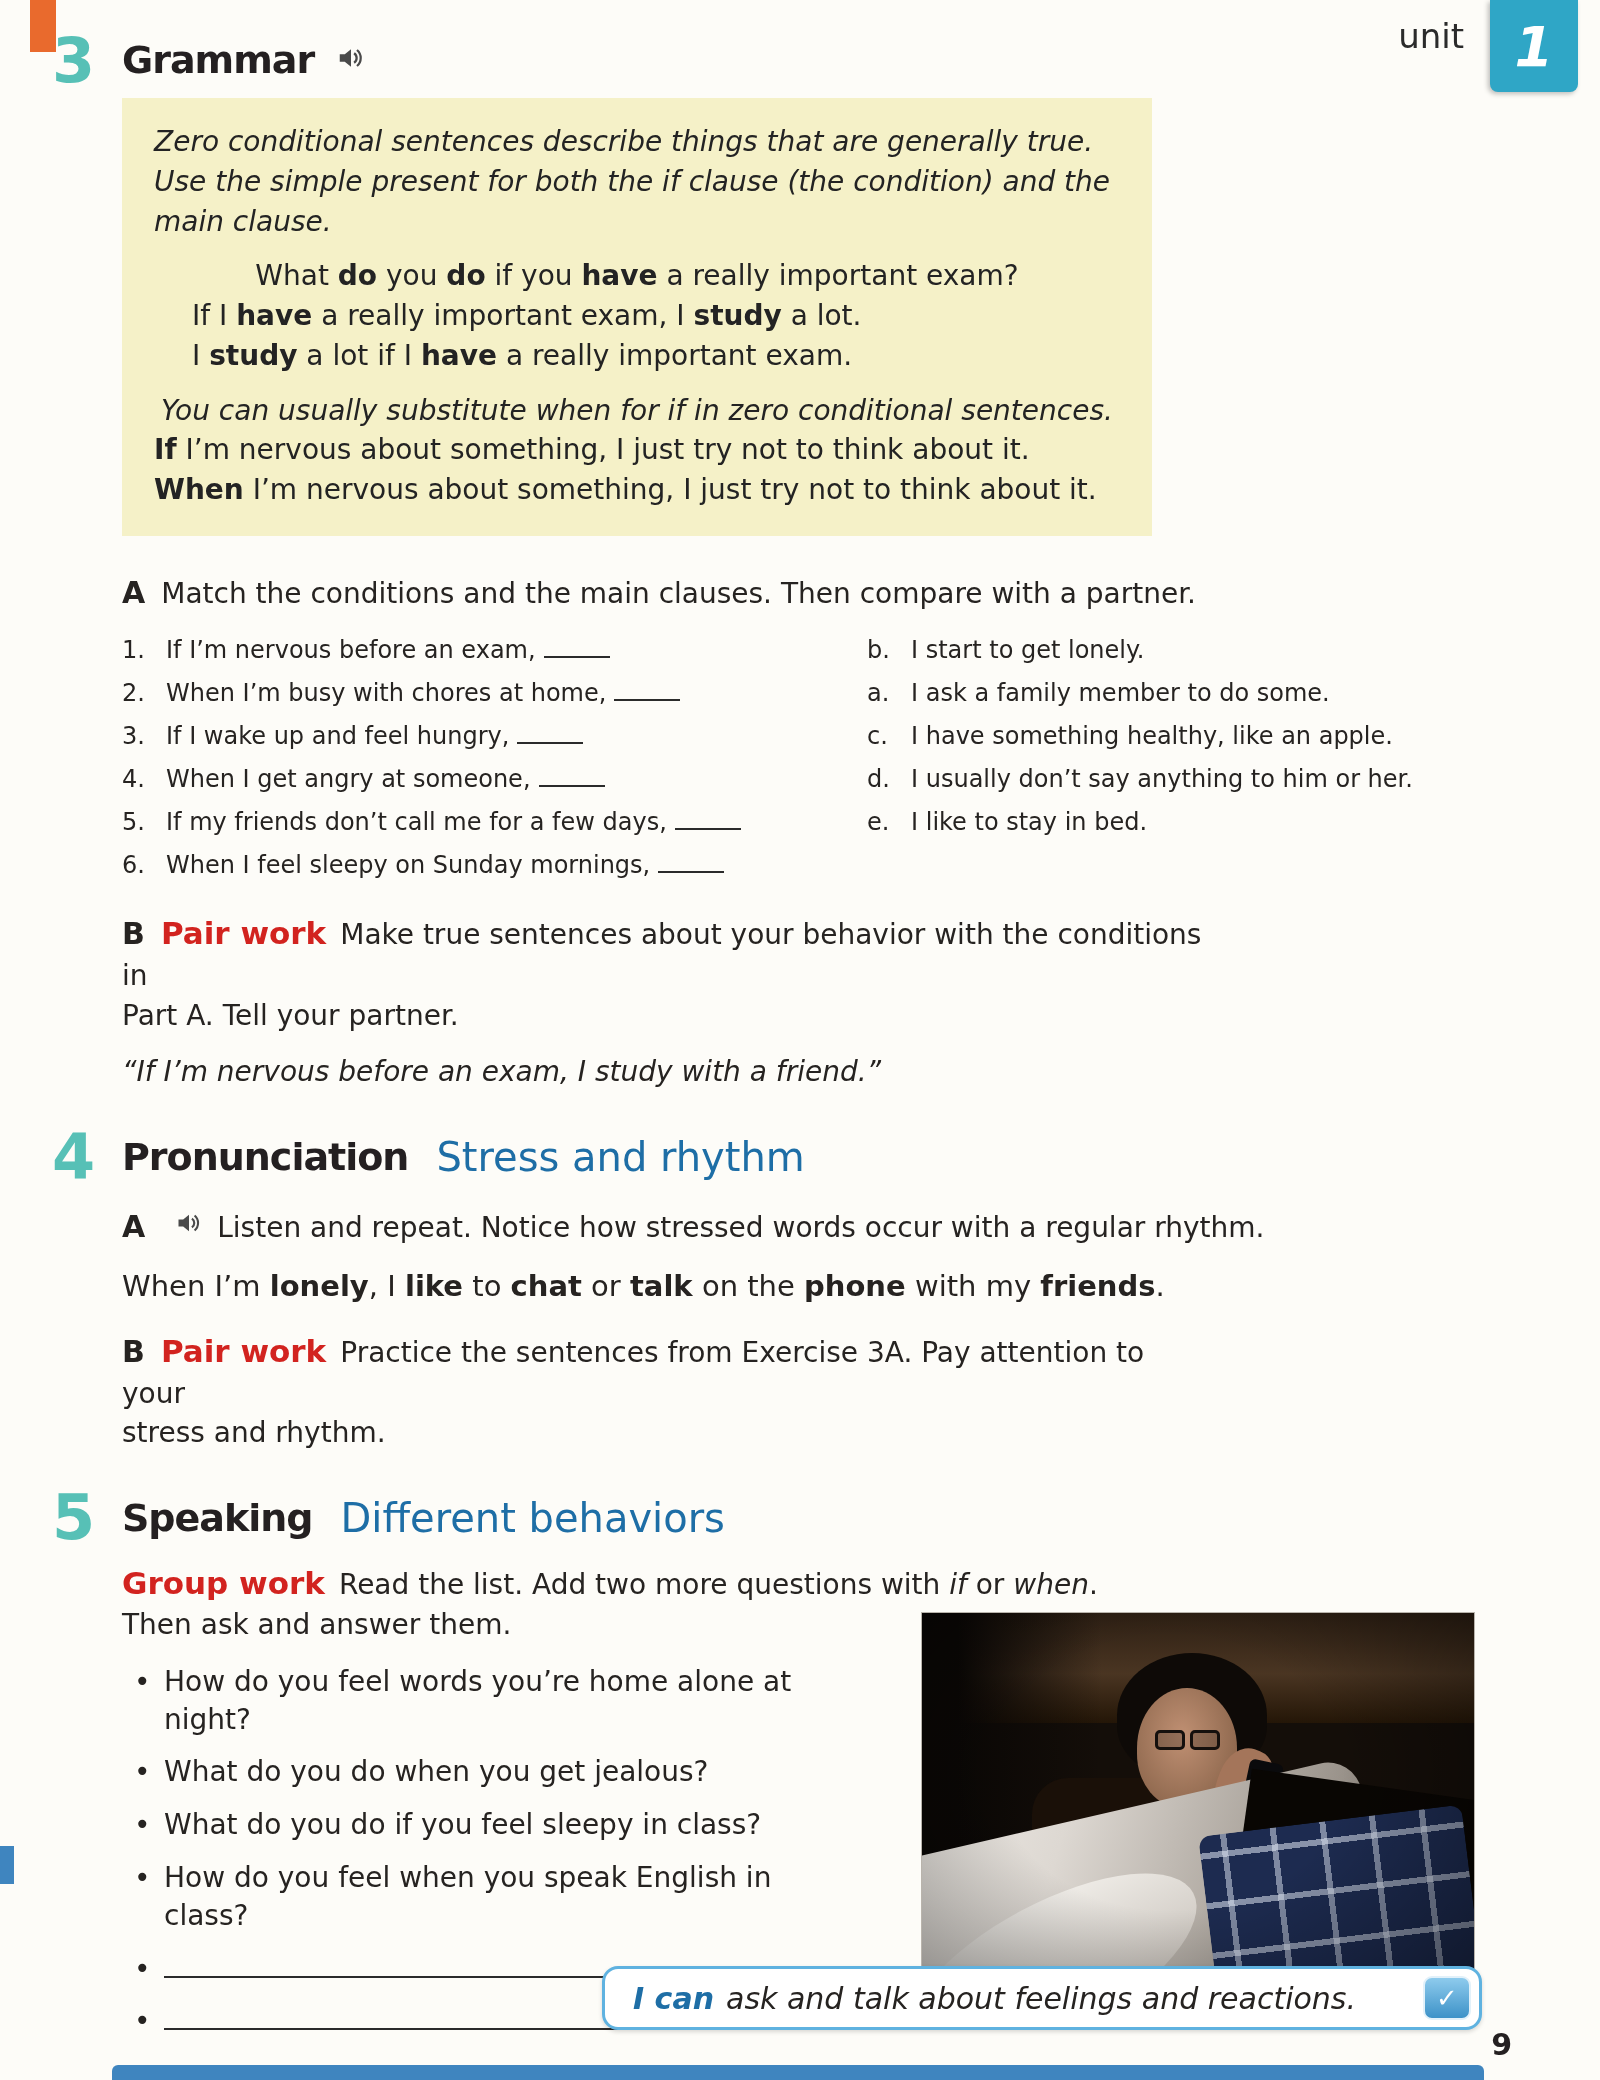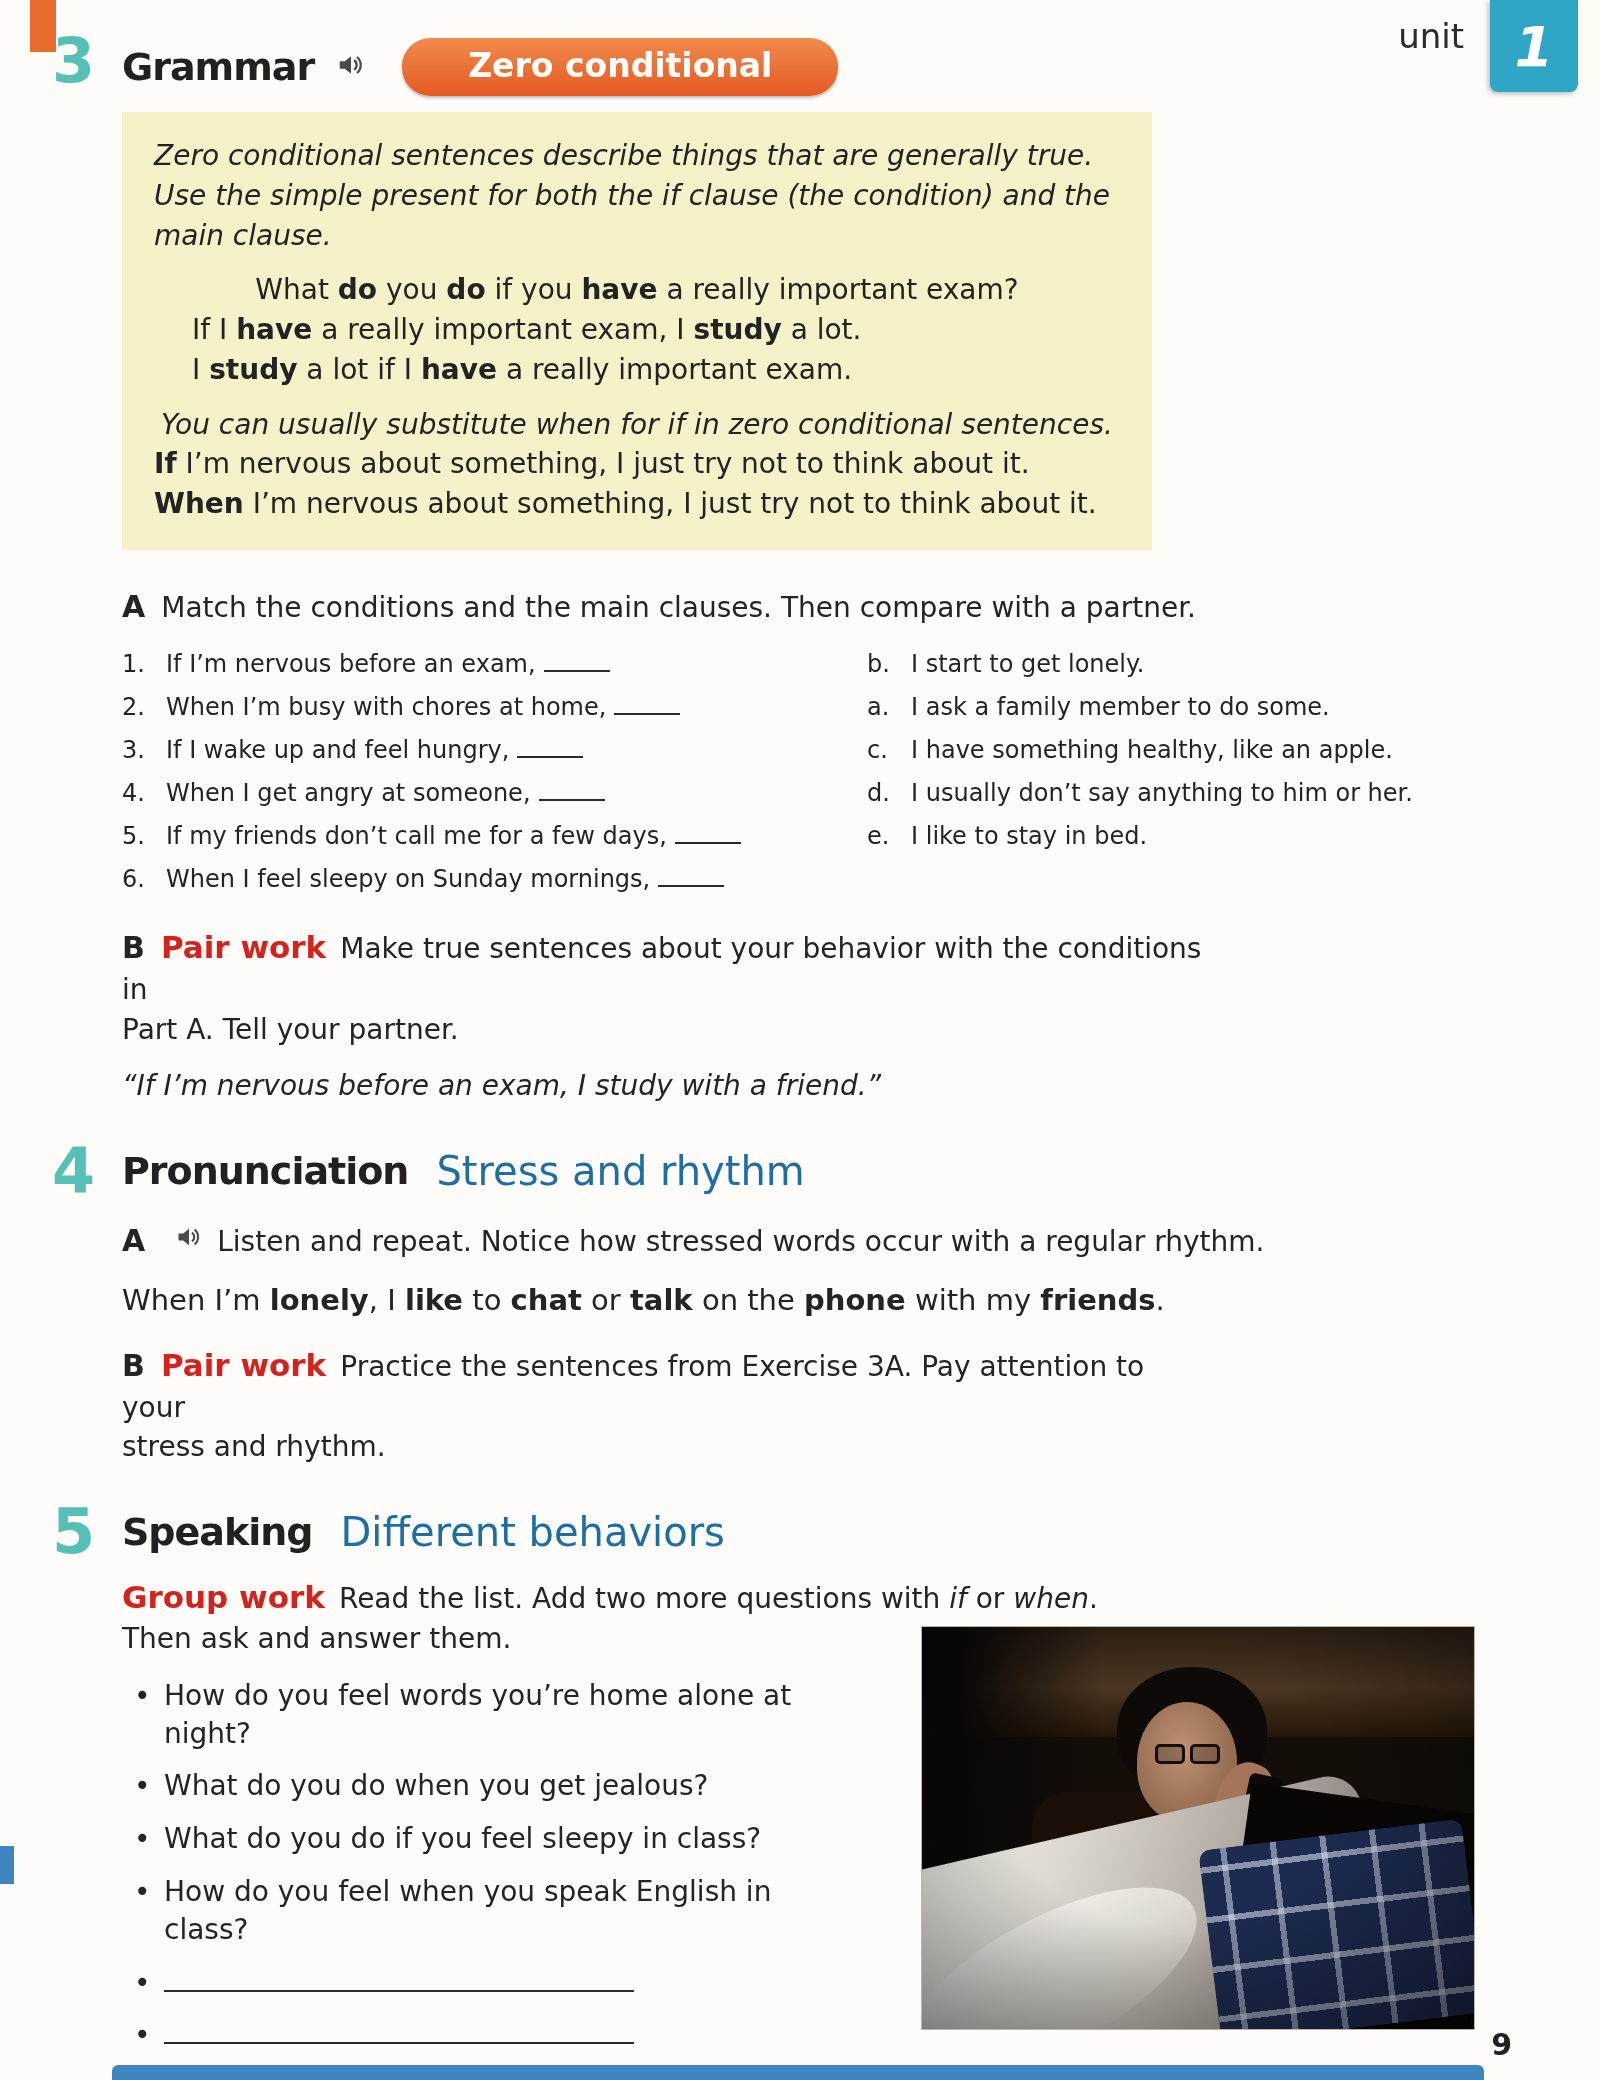--- a/index.html
+++ b/index.html
@@ -115,21 +115,20 @@
       <span class="sec-num">3</span>
       <div class="h-row">
         <span class="h-title">Grammar</span>
         <span class="spk">
           <svg width="30" height="30" viewBox="0 0 24 24">
               <path d="M3 9v6h4l5 4V5L7 9H3z" fill="#4a4a4a"></path>
               <path d="M14.5 8.2a4.6 4.6 0 010 7.6" stroke="#4a4a4a" stroke-width="1.8" fill="none"></path>
               <path d="M16.8 5.6a8.4 8.4 0 010 12.8" stroke="#4a4a4a" stroke-width="1.8" fill="none"></path>
             </svg>
         </span>
-        <span class="banner">Zero conditional</span>
       </div>
 
       <div class="gbox">
         <p><span style="font-style: italic;">Zero conditional sentences describe things that are generally true. Use the simple present for both the if clause (the condition) and the main clause.</span></p>
         <p class="mt"><span>What </span><span style="font-weight: 700;">do</span><span> you </span><span style="font-weight: 700;">do</span><span> if you </span><span style="font-weight: 700;">have</span><span> a really important exam?</span></p>
         <p class="indent"><span>If I </span><span style="font-weight: 700;">have</span><span> a really important exam, I </span><span style="font-weight: 700;">study</span><span> a lot.</span></p>
         <p class="indent"><span>I </span><span style="font-weight: 700;">study</span><span> a lot if I </span><span style="font-weight: 700;">have</span><span> a really important exam.</span></p>
         <p class="mt"><span style="font-style: italic;">You can usually substitute </span><span style="font-style: italic;">when</span><span style="font-style: italic;"> for </span><span style="font-style: italic;">if</span><span style="font-style: italic;"> in zero conditional sentences.</span></p>
         <p><span style="font-weight: 700;">If</span><span> I’m nervous about something, I just try not to think about it.</span></p>
         <p><span style="font-weight: 700;">When</span><span> I’m nervous about something, I just try not to think about it.</span></p>
@@ -223,16 +222,21 @@
         <div class="ph-blanket"></div>
         <div class="ph-fold"></div>
         <div class="ph-pillow-dark"></div>
         <div class="ph-plaid"></div>
         <div class="ph-vignette"></div>
       </div>
     </div>
 
   </div>
 
+  <div class="ican">
+    <span class="ican-prefix">I can</span>
+    <span>ask and talk about feelings and reactions.</span>
+    <span class="ican-check">✓</span>
+  </div>
 
   <div class="pagenum">9</div>
 
 </div>
 
 </body></html>

